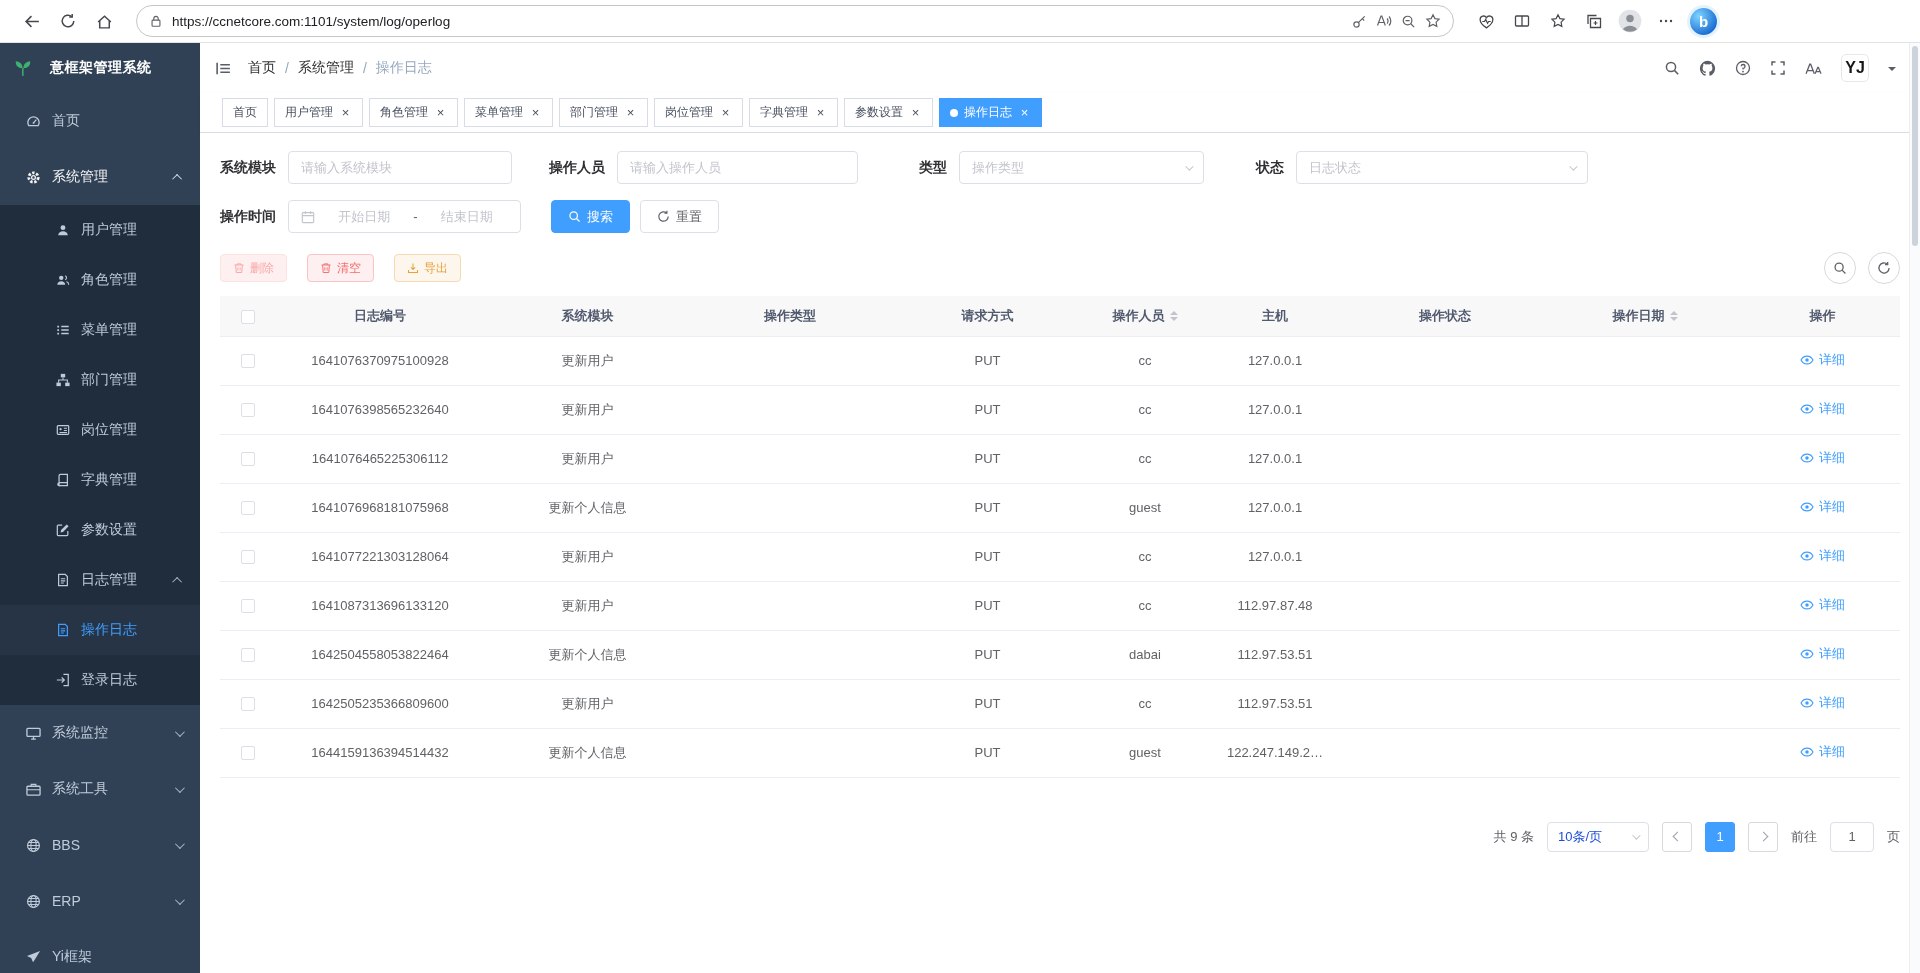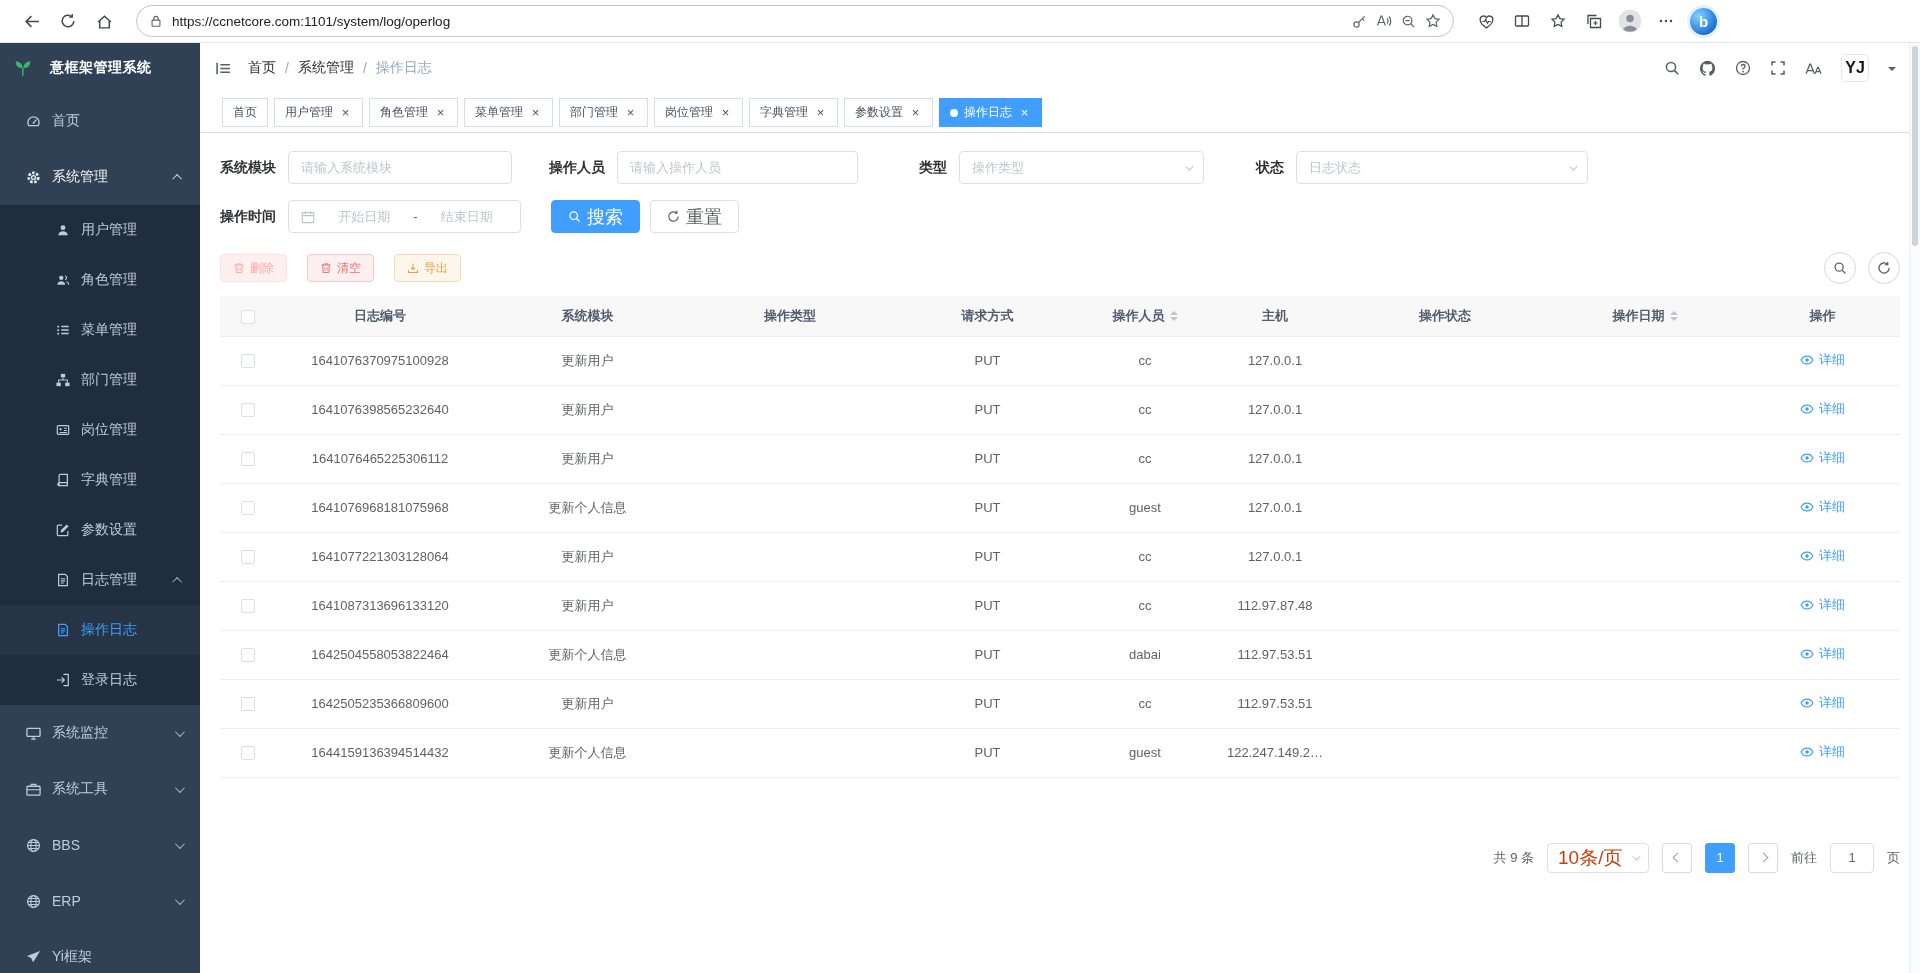--- a/index.html
+++ b/index.html
@@ -59,43 +59,43 @@
   .flabel{font-size:14px;font-weight:700;color:#303133;margin-right:12px;white-space:nowrap}
   .finput{height:33px;border:1px solid #dcdfe6;border-radius:4px;background:#fff;display:flex;align-items:center;padding:0 12px;font-size:13px;color:#606266}
   .finput input{border:none;outline:none;width:100%;font-size:13px;color:#606266;font-family:inherit;background:transparent}
   .finput input::placeholder{color:#c0c4cc}
   .fselect{justify-content:space-between;color:#c0c4cc;cursor:pointer}
   .sel-caret{width:6px;height:6px;border-right:1.4px solid #c0c4cc;border-bottom:1.4px solid #c0c4cc;transform:rotate(45deg) translateY(-2px)}
   .datebox{gap:8px;color:#c0c4cc}
   .datebox .dph{flex:1;text-align:center}
   .datebox .dsep{color:#606266}
 
-  .btn{height:33px;border-radius:4px;display:inline-flex;align-items:center;justify-content:center;gap:6px;font-size:18px;padding:0 16px;cursor:pointer;border:1px solid #dcdfe6;background:#fff;color:#606266;white-space:nowrap}
+  .btn{height:33px;border-radius:4px;display:inline-flex;align-items:center;justify-content:center;gap:6px;font-size:13px;padding:0 16px;cursor:pointer;border:1px solid #dcdfe6;background:#fff;color:#606266;white-space:nowrap}
   .btn-primary{background:#409eff;border-color:#409eff;color:#fff}
   .btn-sm{height:28px;font-size:12px;padding:0 12px;gap:5px}
   .btn-danger-plain{background:#fef0f0;border-color:#fbc4c4;color:#f56c6c}
   .btn-danger-plain.disabled{color:#f9a7a7;border-color:#fde2e2;cursor:not-allowed}
   .btn-warning-plain{background:#fdf6ec;border-color:#f5dab1;color:#e6a23c}
   .btn-circle{width:32px;height:32px;border-radius:50%;padding:0;color:#606266;border:1px solid #d9d9d9;background:#fff}
   .toolbar{display:flex;align-items:center;gap:20px;margin:19px 0 12px}
   .toolbar .spacer{flex:1}
   .toolbar .circles{display:flex;gap:12px}
 
   table{width:100%;border-collapse:collapse;table-layout:fixed}
   thead th{background:#f8f8f9;height:40px;font-size:13px;color:#515a6e;font-weight:700;text-align:center;border-bottom:1px solid #ebeef5;white-space:nowrap}
   tbody td{height:49px;font-size:13px;color:#606266;text-align:center;border-bottom:1px solid #ebeef5;overflow:hidden;white-space:nowrap;text-overflow:ellipsis}
   .chk{width:14px;height:14px;border:1px solid #dcdfe6;border-radius:2px;display:inline-block;background:#fff;vertical-align:middle;cursor:pointer}
   .detail-link{color:#409eff;display:inline-flex;align-items:center;gap:5px;cursor:pointer}
   .caret-group{display:inline-flex;flex-direction:column;margin-left:5px;vertical-align:middle}
   .tcaret{width:0;height:0;border:4px solid transparent}
   .tcaret.up{border-bottom-color:#c0c4cc;margin-bottom:2px;border-top-width:0}
   .tcaret.dn{border-top-color:#c0c4cc;border-bottom-width:0}
 
-  .pagination{display:flex;align-items:center;justify-content:flex-end;gap:13px;margin-top:65px;font-size:13px;color:#606266}
-  .psel{width:102px;height:30px;border:1px solid #dcdfe6;border-radius:4px;display:flex;align-items:center;justify-content:space-between;padding:0 10px;color:#c2410c;cursor:pointer;font-size:19px}
+  .pagination{display:flex;align-items:center;justify-content:flex-end;gap:13px;margin-top:44px;font-size:13px;color:#606266}
+  .psel{width:102px;height:30px;border:1px solid #dcdfe6;border-radius:4px;display:flex;align-items:center;justify-content:space-between;padding:0 10px;color:#1d4ed8;cursor:pointer;font-size:13px}
   .pbtn{width:30px;height:30px;background:#fff;border:1px solid #d9d9d9;border-radius:3px;display:flex;align-items:center;justify-content:center;color:#9aa0a8;cursor:pointer}
   .pbtn.page-active{background:#409eff;border-color:#409eff;color:#fff}
   .pchev{width:7px;height:7px;border-right:1.6px solid currentColor;border-bottom:1.6px solid currentColor;display:inline-block}
   .pchev.l{transform:rotate(135deg)}
   .pchev.r{transform:rotate(-45deg)}
   .goto-input{width:44px;height:30px;border:1px solid #dcdfe6;border-radius:4px;text-align:center;font-size:13px;color:#606266;outline:none;font-family:inherit}
 
   .scrollbar{position:absolute;right:0;top:43px;width:11px;height:930px;background:#fafbfc;border-left:1px solid #ededed}
   .scroll-thumb{position:absolute;top:3px;left:2px;width:6px;height:200px;background:#ccd3dd;border-radius:3px;cursor:pointer}
 </style>

